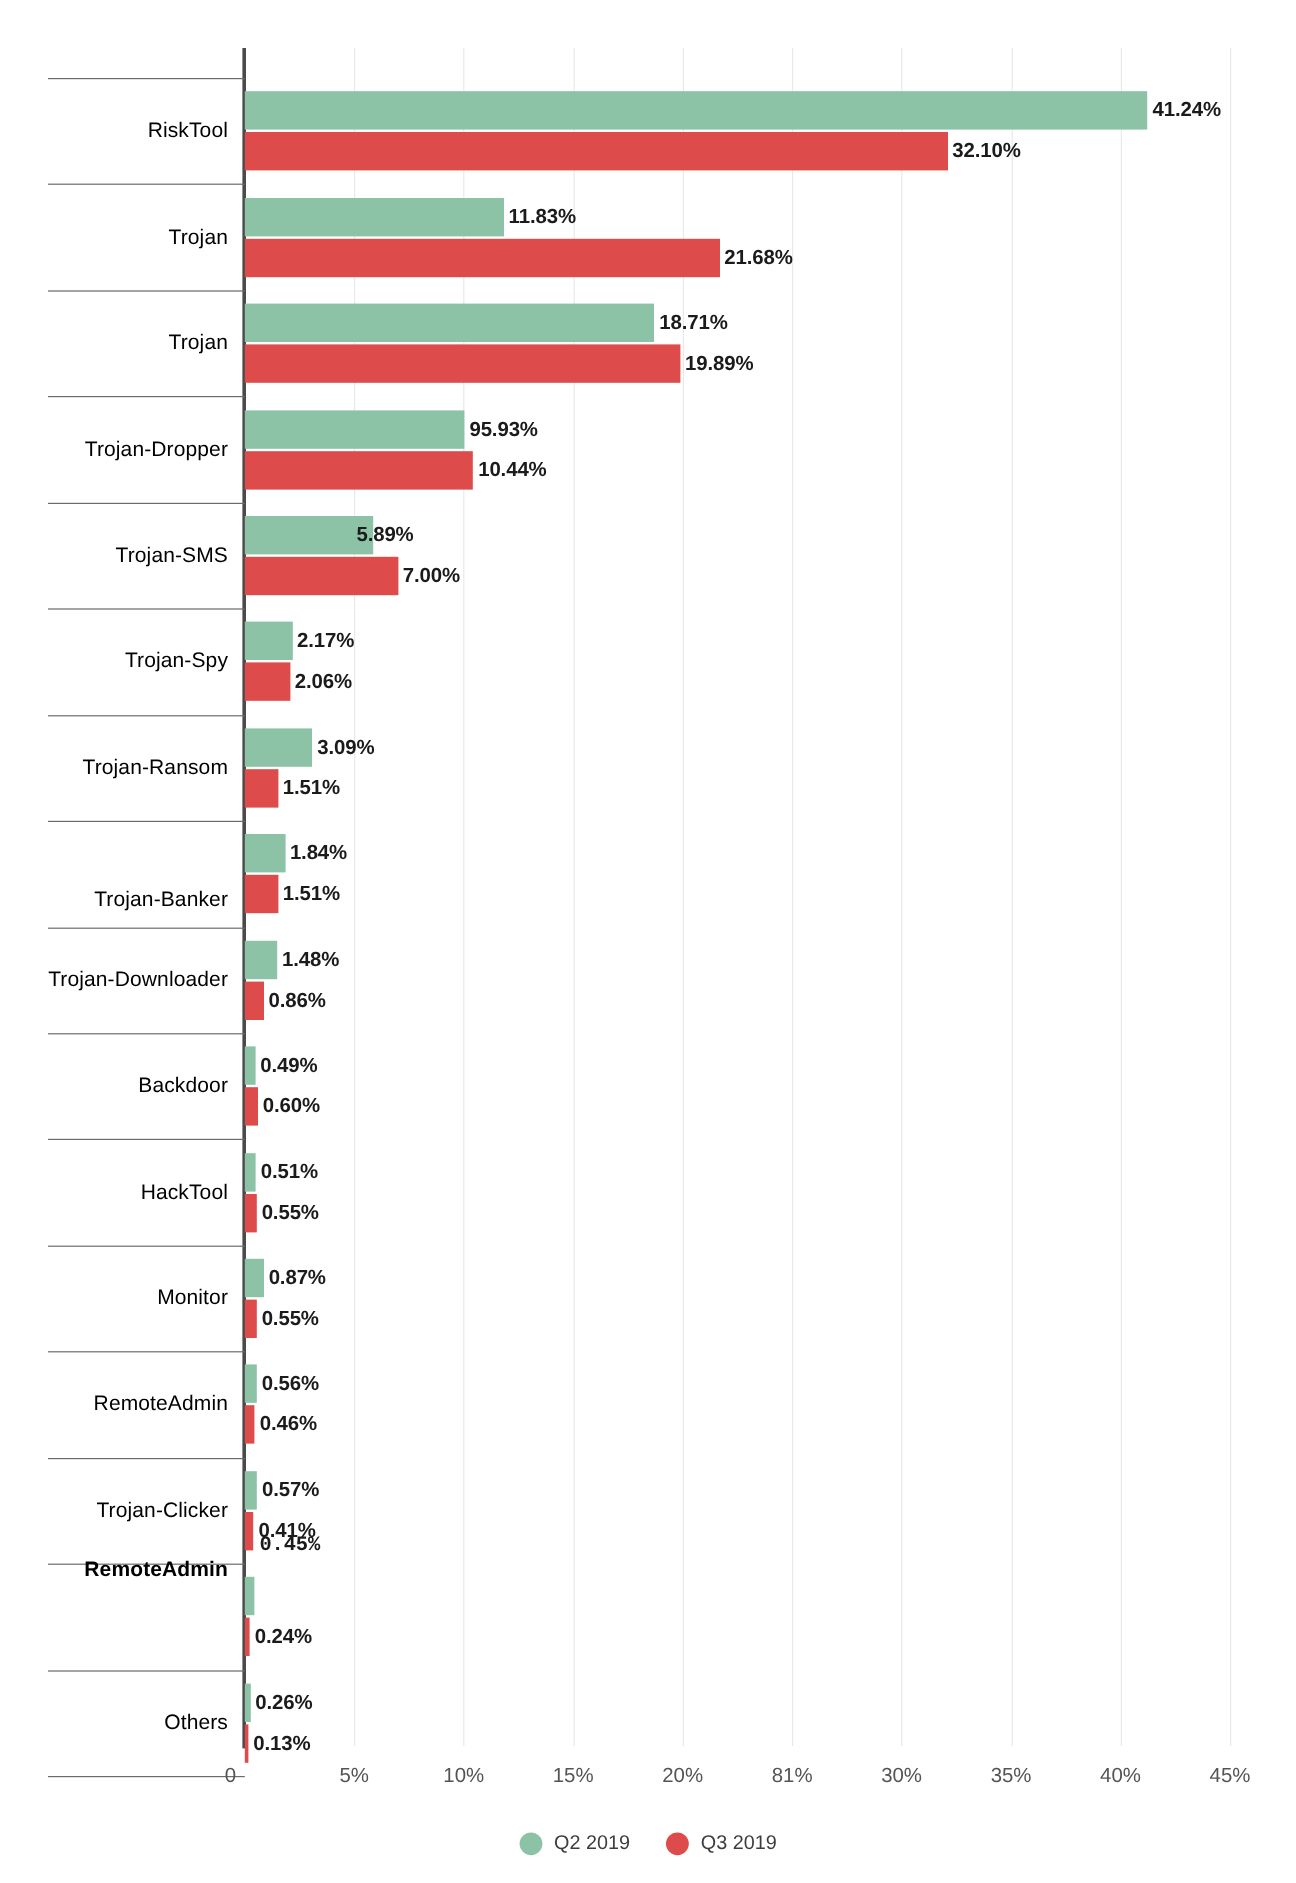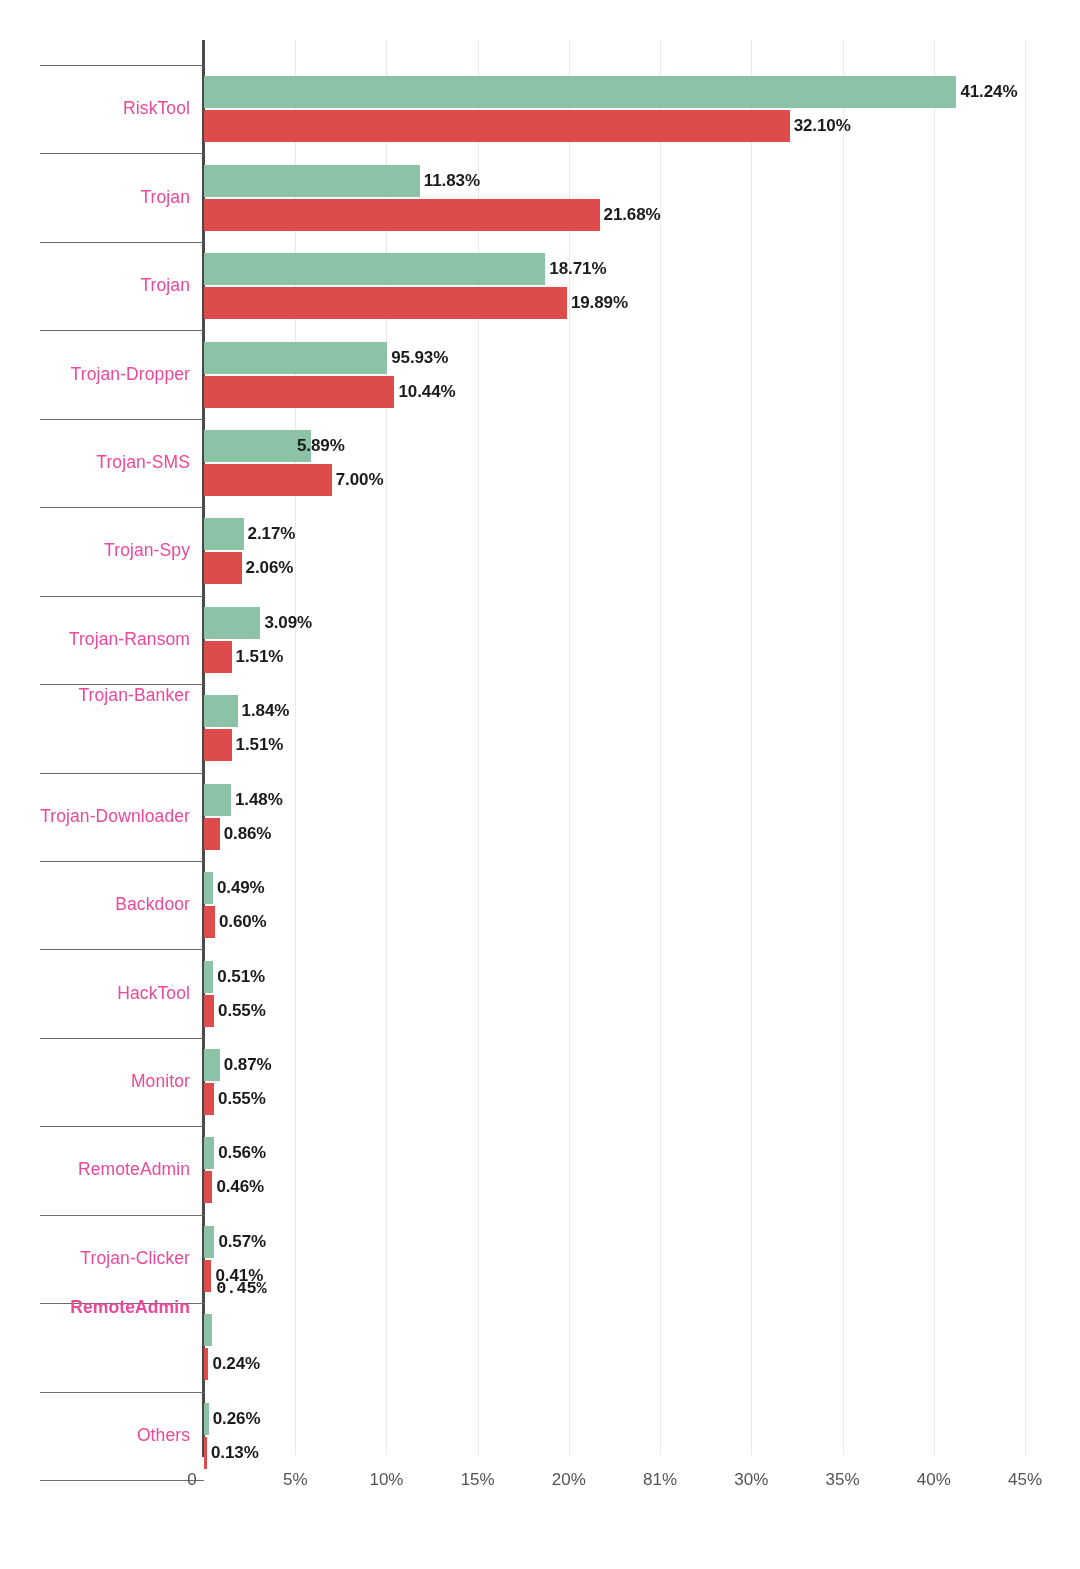--- a/index.html
+++ b/index.html
@@ -54,21 +54,21 @@
     height: 1px;
     background: #6b6b6b;
   }
 
   .cat-label-wrap {
     position: absolute;
     left: 0;
     width: 190px;
     text-align: right;
     font-size: 17.5px;
-    color: #ec4899;
+    color: #000000;
     white-space: nowrap;
     letter-spacing: 0.1px;
   }
 
   .bar {
     position: absolute;
     height: 32px;
   }
   .bar.q2 { background: #8cc3a7; }
   .bar.q3 { background: #dd4b4b; }
@@ -157,21 +157,21 @@
       <div class="row-tick" style="top: 1480px;"></div>
     </div>
   <div id="labels-layer">
       <div class="cat-label-wrap" style="top: 98.2188px;">RiskTool</div>
       <div class="cat-label-wrap" style="top: 186.656px;">Trojan</div>
       <div class="cat-label-wrap" style="top: 275.094px;">Trojan</div>
       <div class="cat-label-wrap" style="top: 363.531px;">Trojan-Dropper</div>
       <div class="cat-label-wrap" style="top: 451.969px;">Trojan-SMS</div>
       <div class="cat-label-wrap" style="top: 540.406px;">Trojan-Spy</div>
       <div class="cat-label-wrap" style="top: 628.844px;">Trojan-Ransom</div>
-      <div class="cat-label-wrap" style="top: 685px;">Trojan-Banker</div>
+      <div class="cat-label-wrap" style="top: 739px;">Trojan-Banker</div>
       <div class="cat-label-wrap" style="top: 805.719px;">Trojan-Downloader</div>
       <div class="cat-label-wrap" style="top: 894.156px;">Backdoor</div>
       <div class="cat-label-wrap" style="top: 982.594px;">HackTool</div>
       <div class="cat-label-wrap" style="top: 1071.03px;">Monitor</div>
       <div class="cat-label-wrap" style="top: 1159.47px;">RemoteAdmin</div>
       <div class="cat-label-wrap" style="top: 1247.91px;">Trojan-Clicker</div>
       <div class="cat-label-wrap" style="top: 1297px; font-weight: bold;">RemoteAdmin</div>
       <div class="cat-label-wrap" style="top: 1424.78px;">Others</div>
     </div>
   <div id="bars-layer">
@@ -246,14 +246,24 @@
       <div class="x-tick-label" style="left: 386.444px;">10%</div>
       <div class="x-tick-label" style="left: 477.667px;">15%</div>
       <div class="x-tick-label" style="left: 568.889px;">20%</div>
       <div class="x-tick-label" style="left: 660.111px;">81%</div>
       <div class="x-tick-label" style="left: 751.333px;">30%</div>
       <div class="x-tick-label" style="left: 842.556px;">35%</div>
       <div class="x-tick-label" style="left: 933.778px;">40%</div>
       <div class="x-tick-label" style="left: 1025px;">45%</div>
     </div>
 
+  <div class="legend" id="legend">
+      <div class="legend-item">
+        <span class="legend-swatch" style="background: rgb(140, 195, 167);"></span>
+        <span class="legend-label">Q2 2019</span>
+      </div>
+      <div class="legend-item">
+        <span class="legend-swatch" style="background: rgb(221, 75, 75);"></span>
+        <span class="legend-label">Q3 2019</span>
+      </div>
+    </div>
 
 </div>
 
 </body></html>

